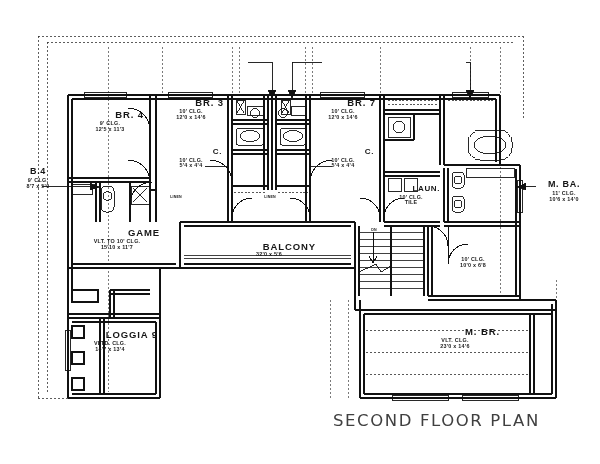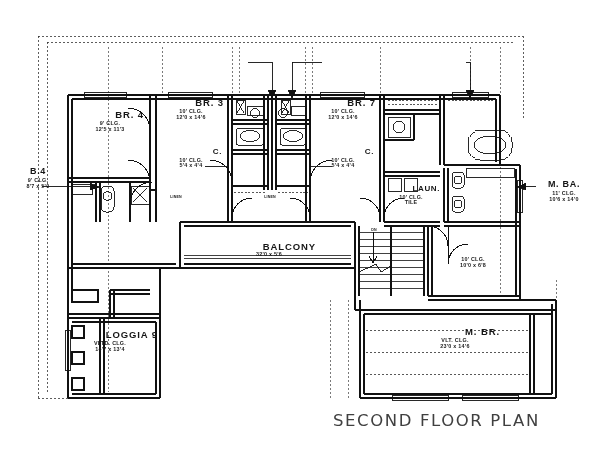--- a/index.html
+++ b/index.html
@@ -377,20 +377,25 @@
     <div class="rsub">10' CLG.</div>
     <div class="rdim">5'4 x 4'4</div>
   </div>
 
   <div class="lbl" style="left:312px;top:148px;width:62px;">
     <div class="rname sm">C.</div>
     <div class="rsub">10' CLG.</div>
     <div class="rdim">5'4 x 4'4</div>
   </div>
 
+  <div class="lbl" style="left:74px;top:228px;width:86px;">
+    <div class="rname">GAME</div>
+    <div class="rsub">VLT. TO 10' CLG.</div>
+    <div class="rdim">15'10 x 11'7</div>
+  </div>
 
   <div class="lbl" style="left:222px;top:242px;width:94px;">
     <div class="rname">BALCONY</div>
     <div class="rdim">32'0 x 5'6</div>
   </div>
 
   <div class="lbl" style="left:62px;top:330px;width:96px;">
     <div class="rname">LOGGIA 9</div>
     <div class="rsub">VLTD. CLG.</div>
     <div class="rdim">14'7 x 13'4</div>

